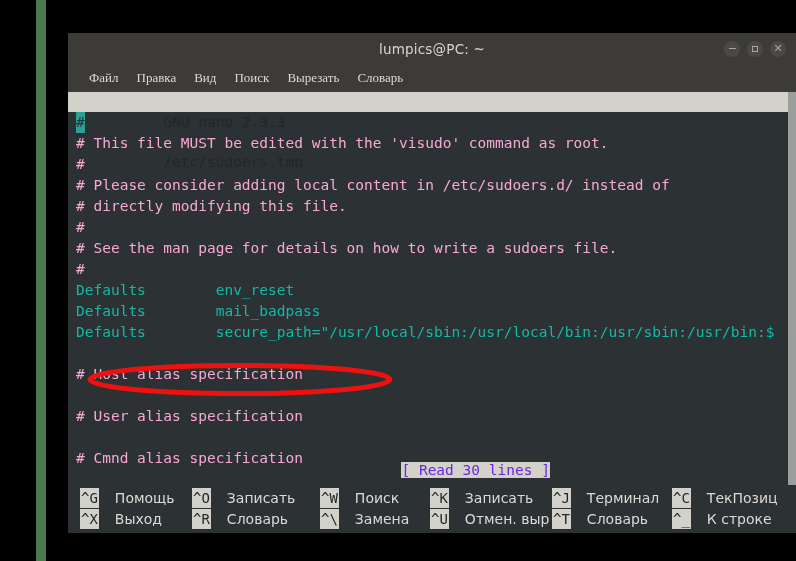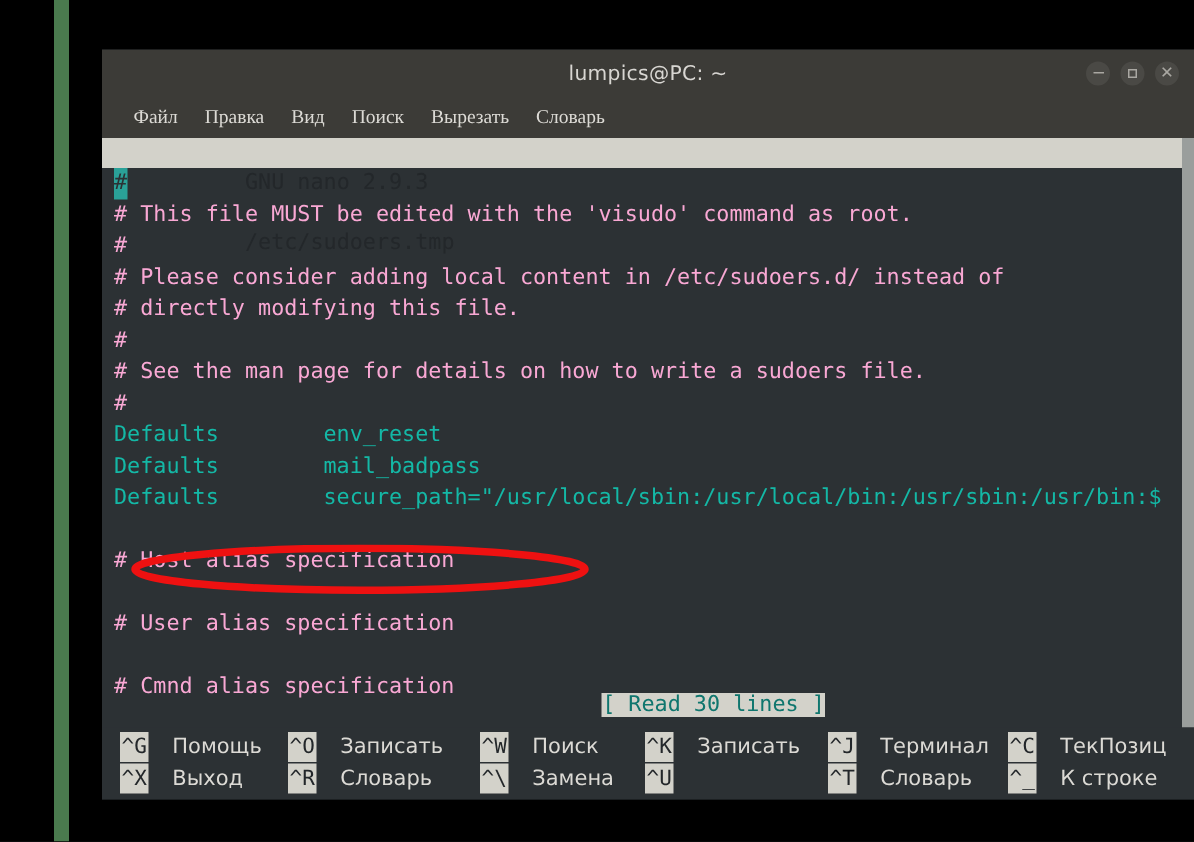--- a/index.html
+++ b/index.html
@@ -104,21 +104,21 @@
     display:inline-block;
   }
 
   
   .statusline {
     position:absolute; left:0; right:0;
     text-align:center; font-size:14.5px; line-height:20px;
     white-space:pre; font-family:"DejaVu Sans Mono", monospace;
   }
   .statusline span {
-    background:#d3d2ca; color:#0f766e; padding:0 0;
+    background:#d3d2ca; color:#6d28d9; padding:0 0;
   }
 
   
   .shortcutbar {
     flex:0 0 auto; background:#2c3134;
     padding:2px 0 4px 6px;
     font-family:"DejaVu Sans", sans-serif;
   }
   .sc-row { display:flex; height:21px; align-items:center; }
   .sc-cell { display:flex; align-items:center; }
@@ -244,20 +244,21 @@
             <div class="sc-cell" style="position: absolute; left: 118px;">
               <span class="sc-key">^R</span>
               <span class="sc-label">Словарь</span>
             </div>
             <div class="sc-cell" style="position: absolute; left: 246px;">
               <span class="sc-key">^\</span>
               <span class="sc-label">Замена</span>
             </div>
             <div class="sc-cell" style="position: absolute; left: 356px;">
               <span class="sc-key">^U</span>
+              <span class="sc-label">Отмен. выр</span>
             </div>
             <div class="sc-cell" style="position: absolute; left: 478px;">
               <span class="sc-key">^T</span>
               <span class="sc-label">Словарь</span>
             </div>
             <div class="sc-cell" style="position: absolute; left: 598px;">
               <span class="sc-key">^_</span>
               <span class="sc-label">К строке</span>
             </div>
           </div>

